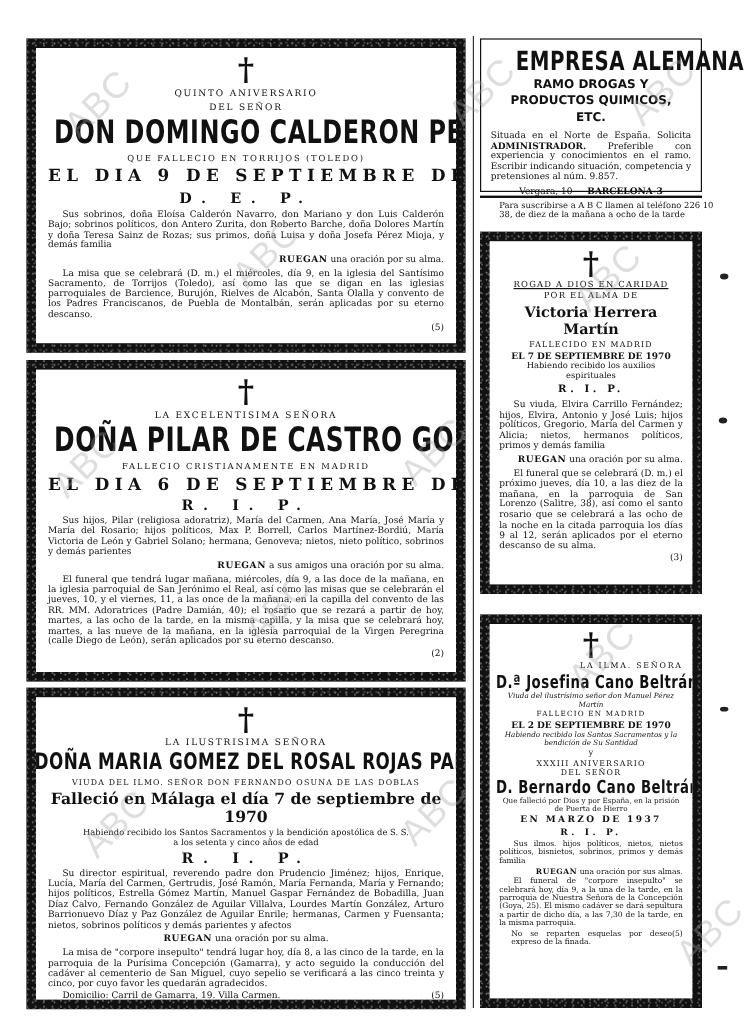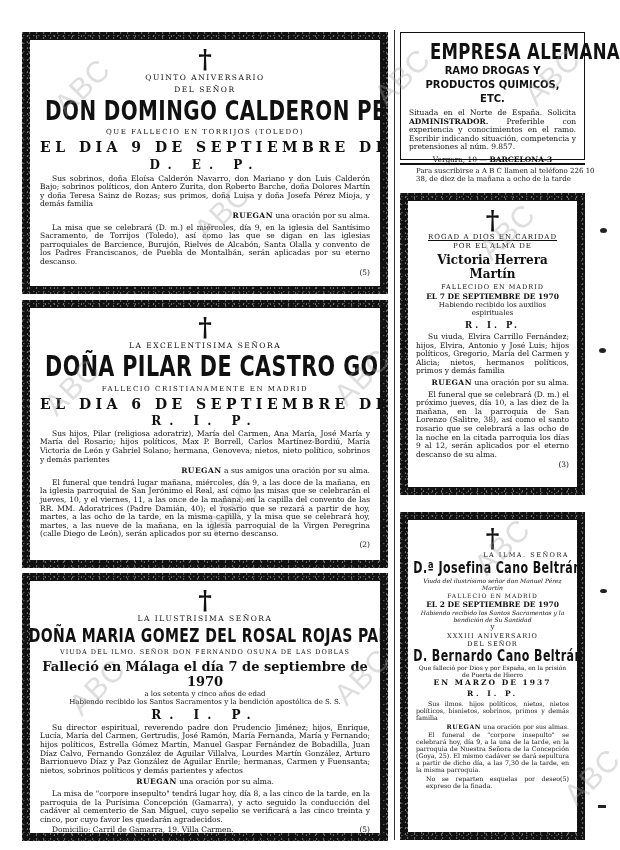--- a/index.html
+++ b/index.html
@@ -93,22 +93,22 @@
   </div>
 </div>
 
 <div class="notice" style="left:22px; top:573px; width:366px; height:268px;">
   <div class="inner">
     <div class="cross">†</div>
     <div class="small-caps">LA ILUSTRISIMA SEÑORA</div>
     <div class="big-name" style="font-size:19px; margin-left:-50px; margin-right:-50px;">DOÑA MARIA GOMEZ DEL ROSAL ROJAS PAREJA-OBREGON</div>
     <div class="small-caps" style="font-size:6.5px; letter-spacing:1px; white-space:nowrap;">VIUDA DEL ILMO. SEÑOR DON FERNANDO OSUNA DE LAS DOBLAS</div>
     <div style="font-size:13px; font-weight:bold; margin:1px 0;">Falleció en Málaga el día 7 de septiembre de 1970</div>
+    <div style="font-size:7px; white-space:nowrap;">Habiendo recibido los Santos Sacramentos y la bendición apostólica de S. S.</div>
     <div style="font-size:7px;">a los setenta y cinco años de edad</div>
-    <div style="font-size:7px; white-space:nowrap;">Habiendo recibido los Santos Sacramentos y la bendición apostólica de S. S.</div>
     <div class="rip" style="font-size:12px; margin:2px 0;">R. I. P.</div>
     <div class="body-text">
       <p>Su director espiritual, reverendo padre don Prudencio Jiménez; hijos, Enrique, Lucía, María del Carmen, Gertrudis, José Ramón, María Fernanda, María y Fernando; hijos políticos, Estrella Gómez Martín, Manuel Gaspar Fernández de Bobadilla, Juan Díaz Calvo, Fernando González de Aguilar Villalva, Lourdes Martín González, Arturo Barrionuevo Díaz y Paz González de Aguilar Enrile; hermanas, Carmen y Fuensanta; nietos, sobrinos políticos y demás parientes y afectos</p>
       <div class="ruegan" style="text-align:center;"><b>RUEGAN</b><span> una oración por su alma.</span></div>
       <p>La misa de "corpore insepulto" tendrá lugar hoy, día 8, a las cinco de la tarde, en la parroquia de la Purísima Concepción (Gamarra), y acto seguido la conducción del cadáver al cementerio de San Miguel, cuyo sepelio se verificará a las cinco treinta y cinco, por cuyo favor les quedarán agradecidos.</p>
       <div style="display:flex; justify-content:space-between;align-items:center;">
         <span style="padding-left:12px;">Domicilio: Carril de Gamarra, 19. Villa Carmen.</span>
         <span>(5)</span>
       </div>
     </div>

